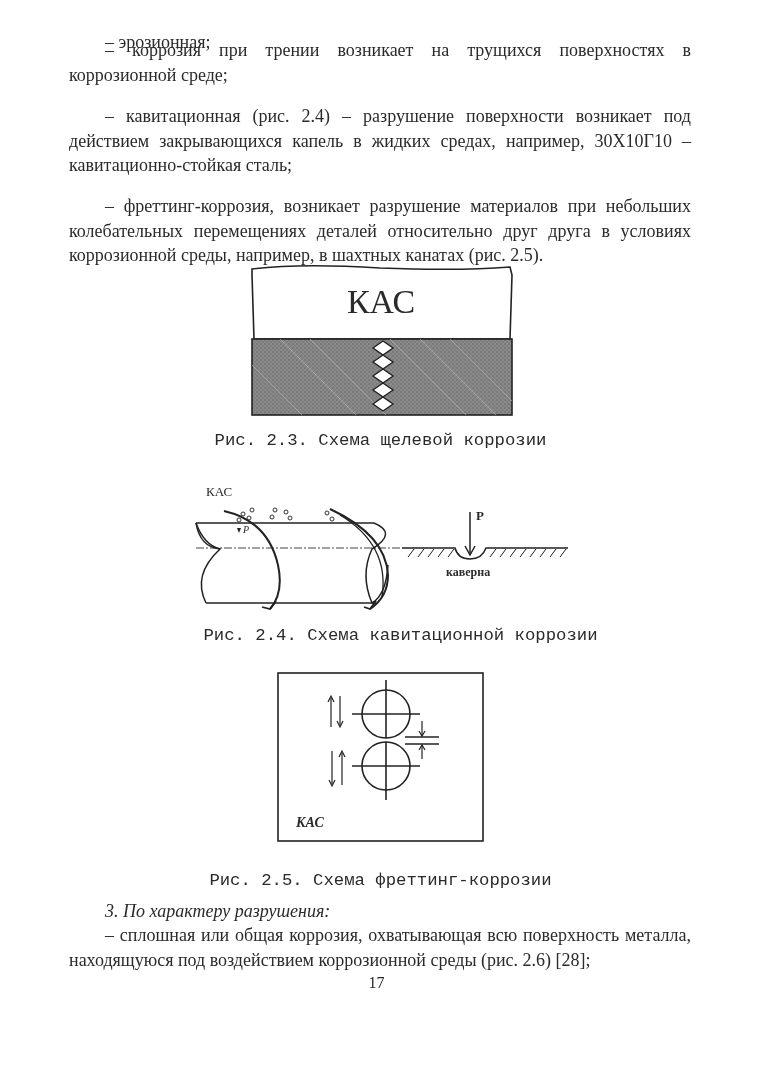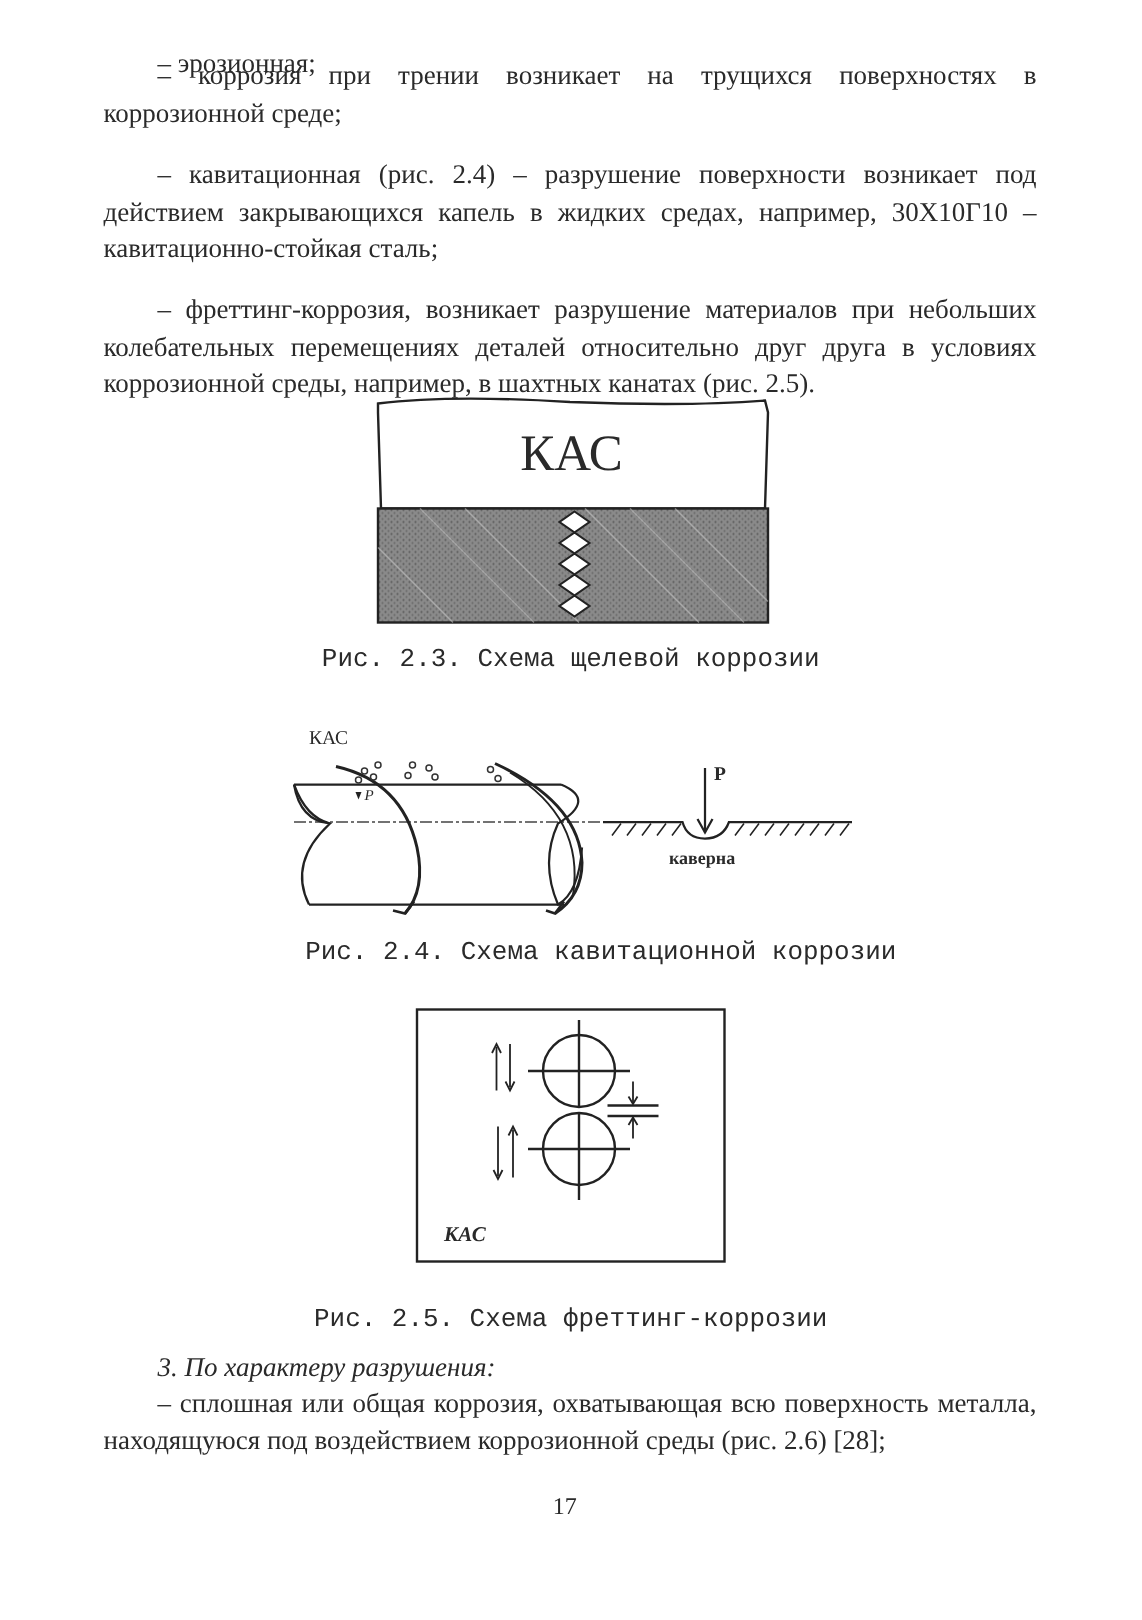--- a/index.html
+++ b/index.html
@@ -4,21 +4,21 @@
 <style>
   html, body { margin: 0; padding: 0; background: #ffffff; }
   body { width: 761px; height: 1080px; position: relative; overflow: hidden;
          font-family: "Liberation Serif", "DejaVu Serif", serif; color: #2a2a2a; }
   .page { position: absolute; left: 0; top: 0; width: 761px; height: 1080px; }
   .para { position: absolute; left: 69px; width: 622px; font-size: 18px; line-height: 24.5px;
           text-align: justify; margin: 0; }
   .indent { text-indent: 36px; }
   .caption { position: absolute; left: 0; width: 761px; text-align: center; font-size: 17.3px; font-family: Liberation Mono, monospace; }
   .italic { font-style: italic; }
-  .pagenum { position: absolute; left: 0; width: 753px; text-align: center; top: 996px; font-size: 16px; }
+  .pagenum { position: absolute; left: 0; width: 753px; text-align: center; top: 974px; font-size: 16px; }
   svg { position: absolute; overflow: visible; }
   .fig-label { font-family: "Liberation Serif", serif; }
 </style>
 </head>
 <body>
 
 <div class="page">
 
   <p class="para indent" style="top:30px;">– эрозионная;</p>
   <p class="para indent" style="top:38px;">– коррозия при трении возникает на трущихся поверхностях в коррозионной среде;</p>

